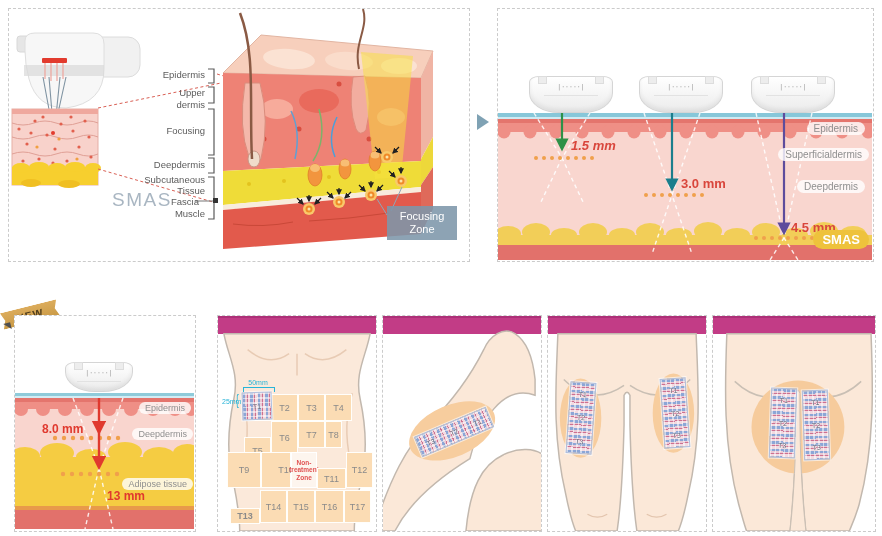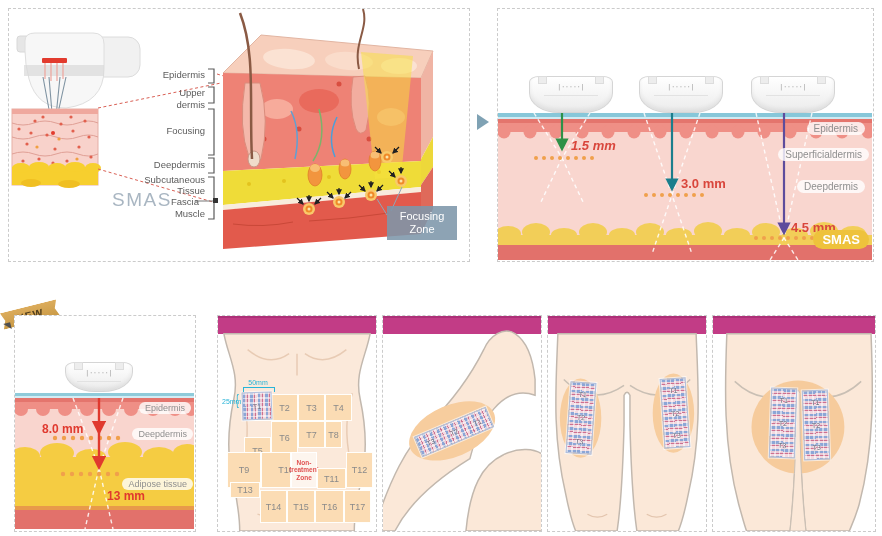--- a/index.html
+++ b/index.html
@@ -464,21 +464,21 @@
     <div class="cell" style="left:107px;top:105px;width:17px;height:27px;">T8</div>
     <div class="cell" style="left:9px;top:136px;width:34px;height:36px;">T9</div>
     <div class="cell" style="left:43px;top:136px;width:30px;height:36px;padding-left:20px;">T10</div>
     <div class="cell cell-ntz" style="left:73px;top:136px;width:26px;height:36px;">
       <span>Non-</span>
       <span>treatment</span>
       <span>Zone</span>
     </div>
     <div class="cell" style="left:99px;top:152px;width:29px;height:21px;">T11</div>
     <div class="cell" style="left:128px;top:136px;width:27px;height:36px;">T12</div>
-    <div class="cell" style="left:12px;top:166px;width:30px;height:16px;">T13</div>
+    <div class="cell" style="left:12px;top:192px;width:30px;height:16px;font-weight:bold;">T13</div>
     <div class="cell" style="left:42px;top:174px;width:27px;height:33px;">T14</div>
     <div class="cell" style="left:69px;top:174px;width:28px;height:33px;">T15</div>
     <div class="cell" style="left:97px;top:174px;width:29px;height:33px;">T16</div>
     <div class="cell" style="left:126px;top:174px;width:27px;height:33px;">T17</div>
 
     <div class="patch h" style="left:24px;top:76px;width:30px;height:28px;transform:rotate(-2deg);">
       <span>T1</span>
     </div>
 
     <div class="dim" style="left:24px;top:63px;width:32px;text-align:center;">50mm</div>

